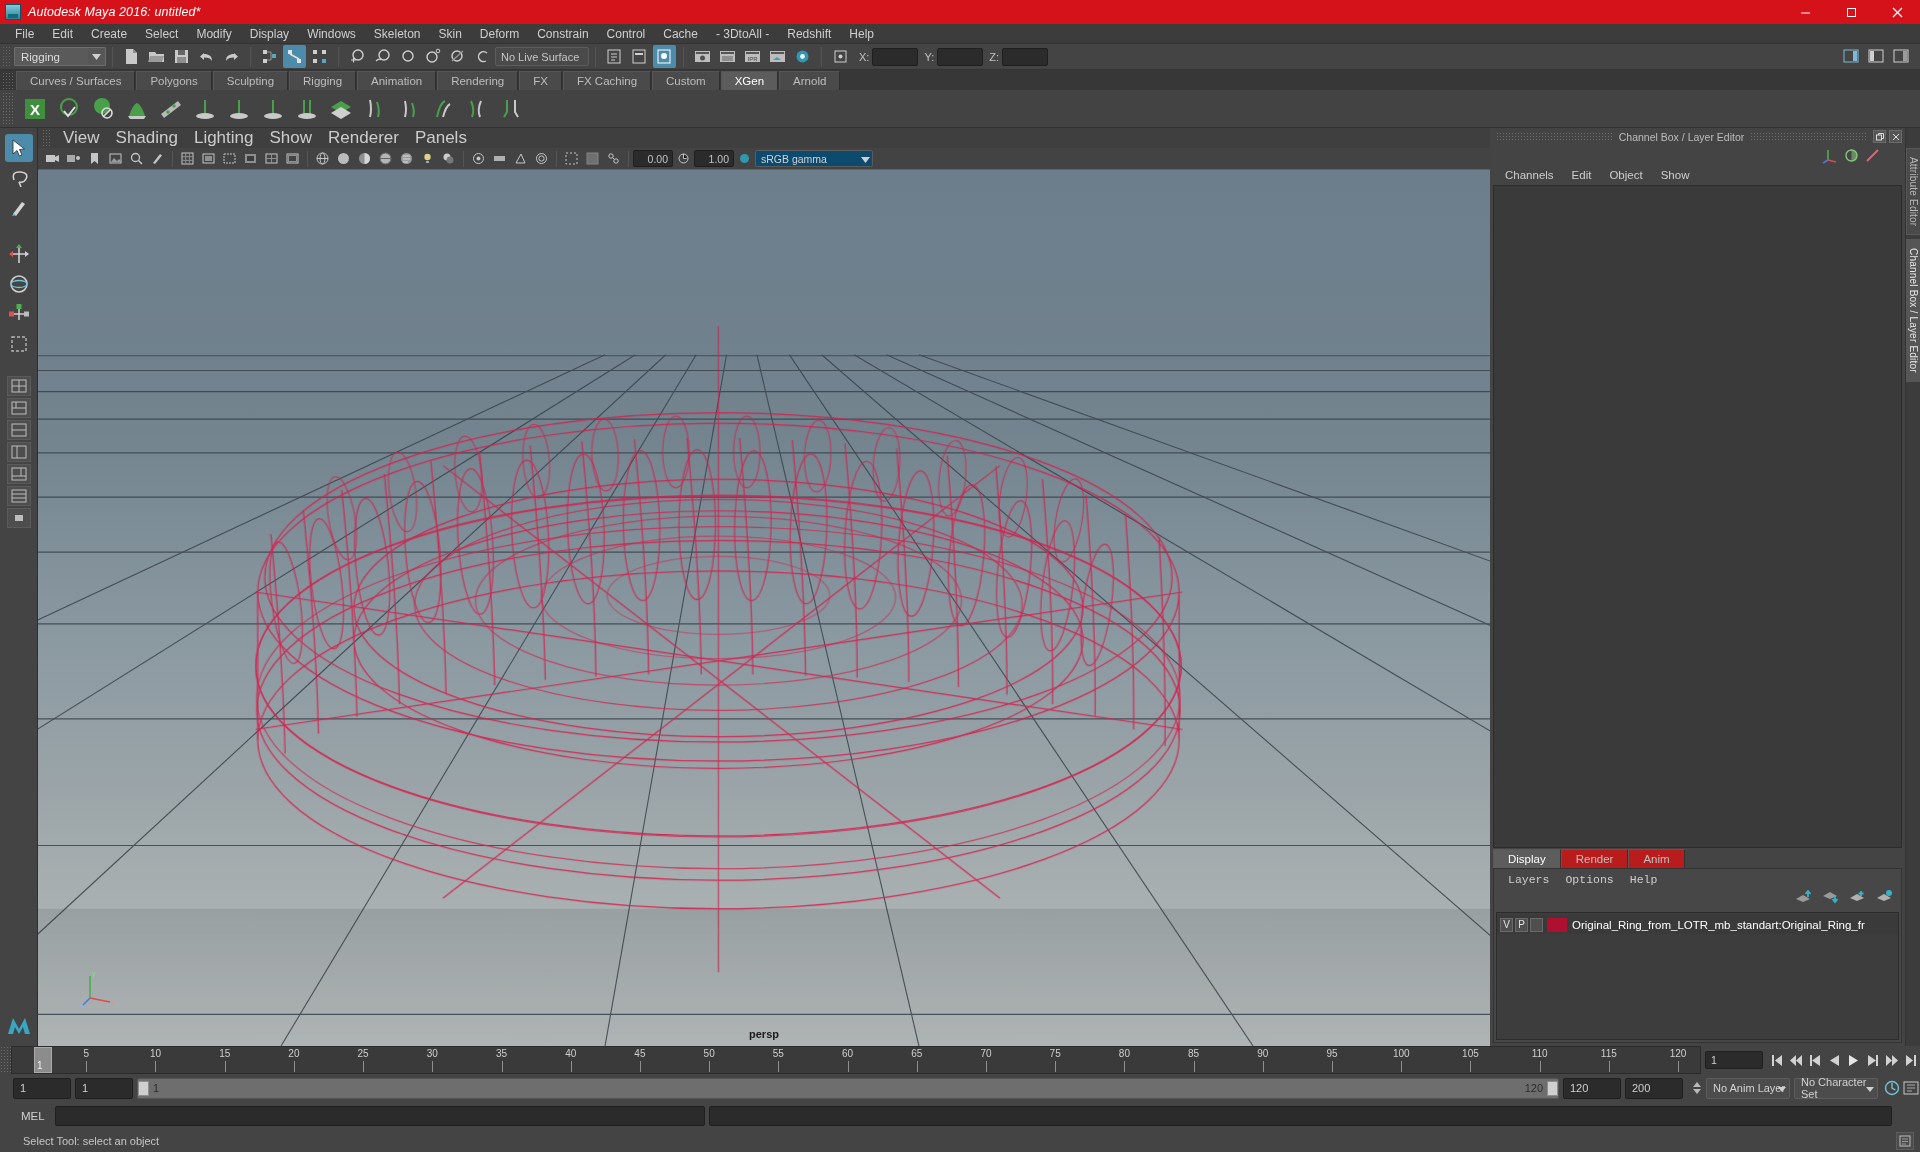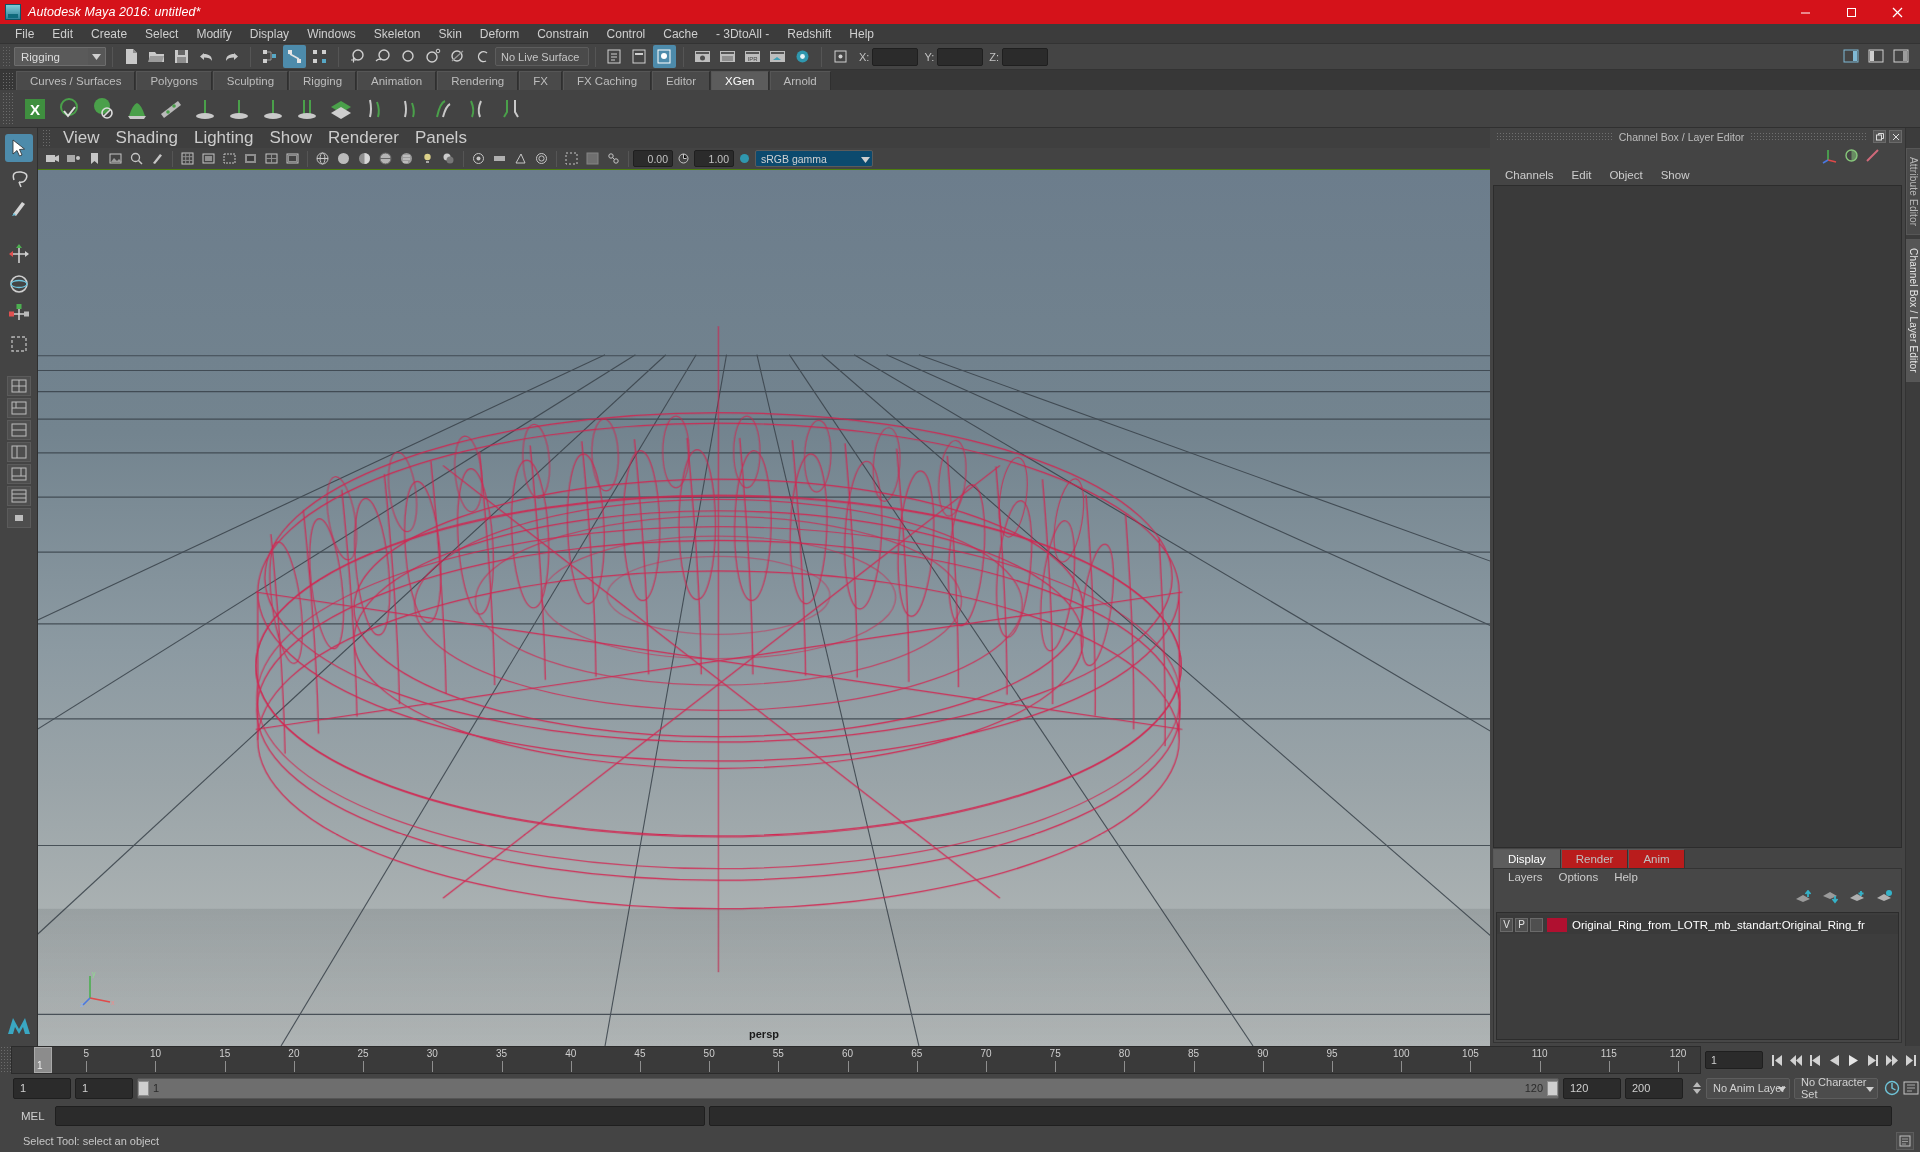--- a/index.html
+++ b/index.html
@@ -158,21 +158,21 @@
     padding-right: 22px; flex:0 0 20px; }
   .cb-body { flex: 1 1 auto; background: #3a3a3a; border:1px solid #2c2c2c; margin: 0 3px; min-height:0; }
 
   .layer-tabs { height: 20px; display: flex; align-items: flex-end; flex: 0 0 20px; padding-left: 3px; }
   .ltab { font-size: 11.5px; color: #c0c0c0; padding: 3px 14px; background: #b91c1c;
     border-top:1px solid #595959; border-left:1px solid #595959; border-right:1px solid #333;
     height:19px; display:flex; align-items:center; }
   .ltab.active { background: #5d5d5d; color: #fff; }
   .layer-panel { flex: 0 0 auto; background:#474747; margin: 0 3px 3px 3px; border:1px solid #333;
     display:flex; flex-direction:column; height: 175px; }
-  .lp-menu { height: 19px; display: flex; align-items: flex-start; flex:0 0 19px; padding-left: 6px; }
+  .lp-menu { height: 19px; display: flex; align-items: flex-end; flex:0 0 19px; padding-left: 6px; font-family: Liberation Mono, monospace; }
   .lp-menu span { font-size:11.5px; color:#cdcdcd; padding: 2px 8px; }
   .lp-btns { height: 22px; display:flex; align-items:center; justify-content:flex-end;
     padding-right: 8px; flex: 0 0 22px; gap:10px; }
   .lp-list { flex:1 1 auto; background:#3d3d3d; margin:2px; border:1px solid #2c2c2c; padding-top:2px;}
   .layer-row { height: 19px; display:flex; align-items:center; background:#3a3a3a; padding-left:3px; }
   .lr-box { width:13px; height:14px; background:#4f4f4f; border:1px solid #6a6a6a;
     font-size:10px; color:#e2e2e2; display:flex; align-items:center; justify-content:center; margin-right:2px;}
   .lr-swatch { width: 20px; height: 14px; margin: 0 5px 0 2px; }
   .lr-name { font-size: 11.5px; color: #ffffff; white-space: nowrap; overflow:hidden; }
 
@@ -470,21 +470,21 @@
   <div class="shelf-tabs">
     <div class="shelf-grip"></div>
     <div class="shelf-tab">Curves / Surfaces</div>
     <div class="shelf-tab">Polygons</div>
     <div class="shelf-tab">Sculpting</div>
     <div class="shelf-tab">Rigging</div>
     <div class="shelf-tab">Animation</div>
     <div class="shelf-tab">Rendering</div>
     <div class="shelf-tab">FX</div>
     <div class="shelf-tab">FX Caching</div>
-    <div class="shelf-tab">Editor</div>
+    <div class="shelf-tab">Custom</div>
     <div class="shelf-tab active">XGen</div>
     <div class="shelf-tab">Arnold</div>
   </div>
 
   <div class="shelf-row">
     <div class="shelf-grip2"></div>
 
     <div class="sh-icon">
       <svg width="26" height="26" viewBox="0 0 26 26">
           <rect x="3" y="3" width="20" height="20" fill="#3f8f3f"></rect>

